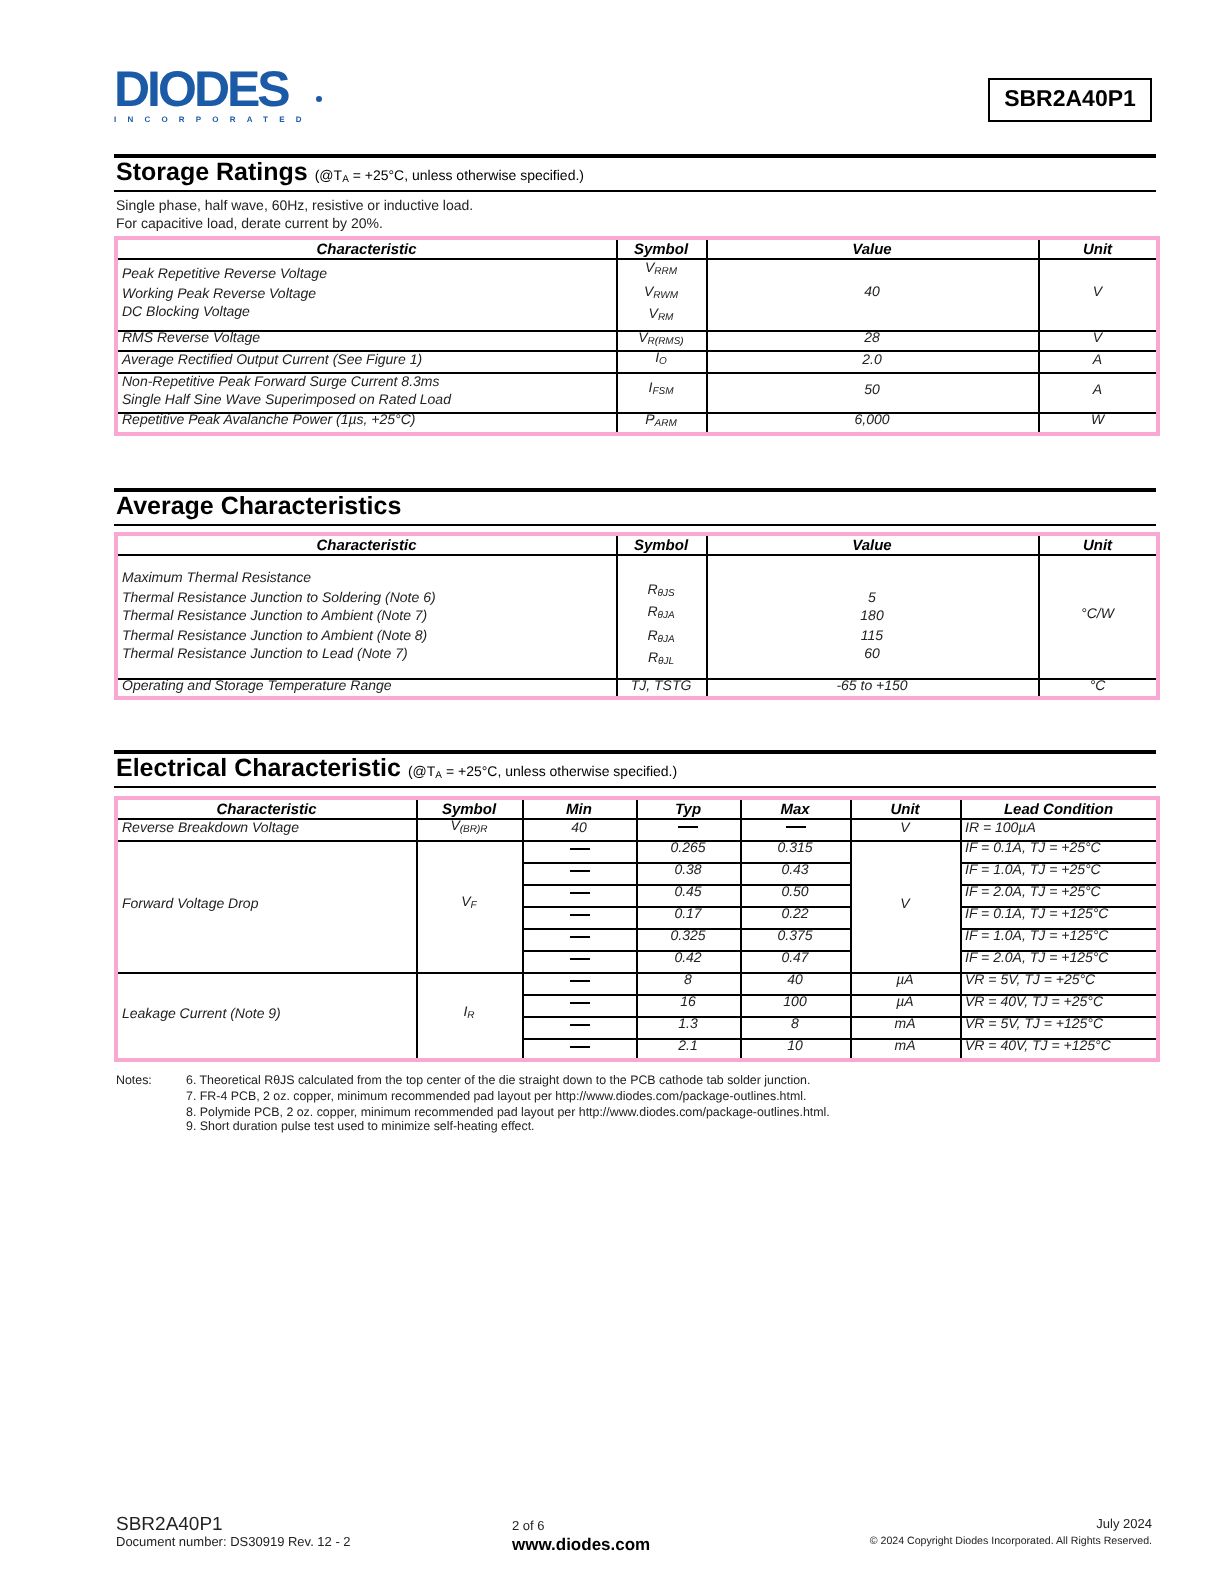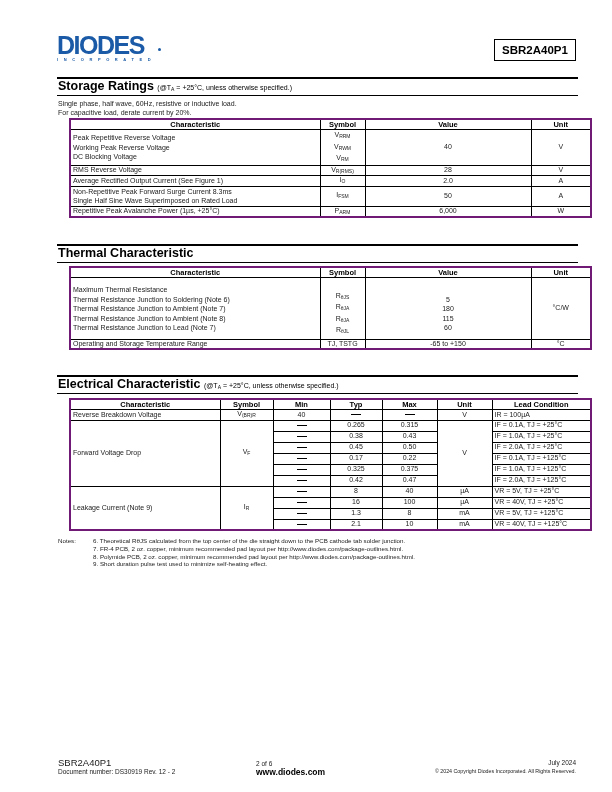--- a/index.html
+++ b/index.html
@@ -9,21 +9,21 @@
   .logo-word { font-family: "Liberation Sans", sans-serif; font-weight: bold; font-size: 25px; letter-spacing: -1.5px; color: #1a5aa6; line-height: 22px; font-style: normal; }
   .logo-sub { font-size: 4px; letter-spacing: 5.6px; color: #1a5aa6; margin-top: 1px; font-weight: bold; }
   .logo-reg { position: absolute; left: 101px; top: 14px; width: 3px; height: 3px; border-radius: 50%; background: #1a5aa6; }
   .partbox { left: 494px; top: 39px; width: 82px; height: 22px; border: 1.5px solid #000; font-weight: bold; font-size: 11.5px; display: flex; align-items: center; justify-content: center; box-sizing: border-box; }
   .section-rule { left: 57px; width: 521px; height: 2px; background: #000; }
   .section-rule-thin { left: 57px; width: 521px; height: 1px; background: #000; }
   .section-title { left: 58px; font-weight: bold; font-size: 12.5px; white-space: nowrap; }
   .section-title .sub { font-weight: normal; font-size: 7px; }
   .sub sub { font-size: 5px; vertical-align: -1px; }
   .note { left: 58px; font-size: 7px; line-height: 9px; color: #222; }
-  table.grid { position: absolute; left: 69px; border-collapse: collapse; font-size: 7px; border: 2px solid #701a75; table-layout: fixed; }
+  table.grid { position: absolute; left: 57px; border-collapse: collapse; font-size: 7px; border: 2px solid #f9a8d4; table-layout: fixed; font-style: italic; }
   table.grid td, table.grid th { border: 1px solid #000; padding: 0 2px; line-height: 8.5px; vertical-align: middle; color: #222; }
   table.grid th { font-family: "Liberation Sans", sans-serif; font-weight: bold; font-size: 7.5px; color: #000; border-bottom: 1.5px solid #000; height: 9px; line-height: 9px; }
   .c { text-align: center; }
   .l { text-align: left; }
   .sym sub, td sub { font-size: 5px; vertical-align: -1px; }
   .stack div { line-height: 9.5px; }
   .dash { display: inline-block; width: 10px; height: 1px; background: #000; vertical-align: middle; }
   .notes { left: 58px; top: 537px; font-size: 6.2px; line-height: 7.8px; color: #222; }
   .notes .lbl { position: absolute; left: 0; top: 0; }
   .notes .body { position: absolute; left: 35px; top: 0; white-space: nowrap; }
@@ -107,21 +107,21 @@
   <tr style="height:10px">
     <td class="l">Repetitive Peak Avalanche Power (1µs, +25°C)</td>
     <td class="c"><span>P</span><sub>ARM</sub></td>
     <td class="c">6,000</td>
     <td class="c">W</td>
   </tr>
 </tbody>
   </table>
 
 <div class="abs section-rule" style="top:244px;"></div>
-<div class="abs section-title" style="top:246px;">Thermal Characteristic</div>
+<div class="abs section-title" style="top:246px;">Average Characteristics</div>
 <div class="abs section-rule-thin" style="top:262px;"></div>
 
 <table class="grid" style="top:266px; width:521px;">
   <colgroup>
       <col style="width:250px">
       <col style="width:45px">
       <col style="width:166px">
       <col style="width:60px">
     </colgroup>
   <tbody>

